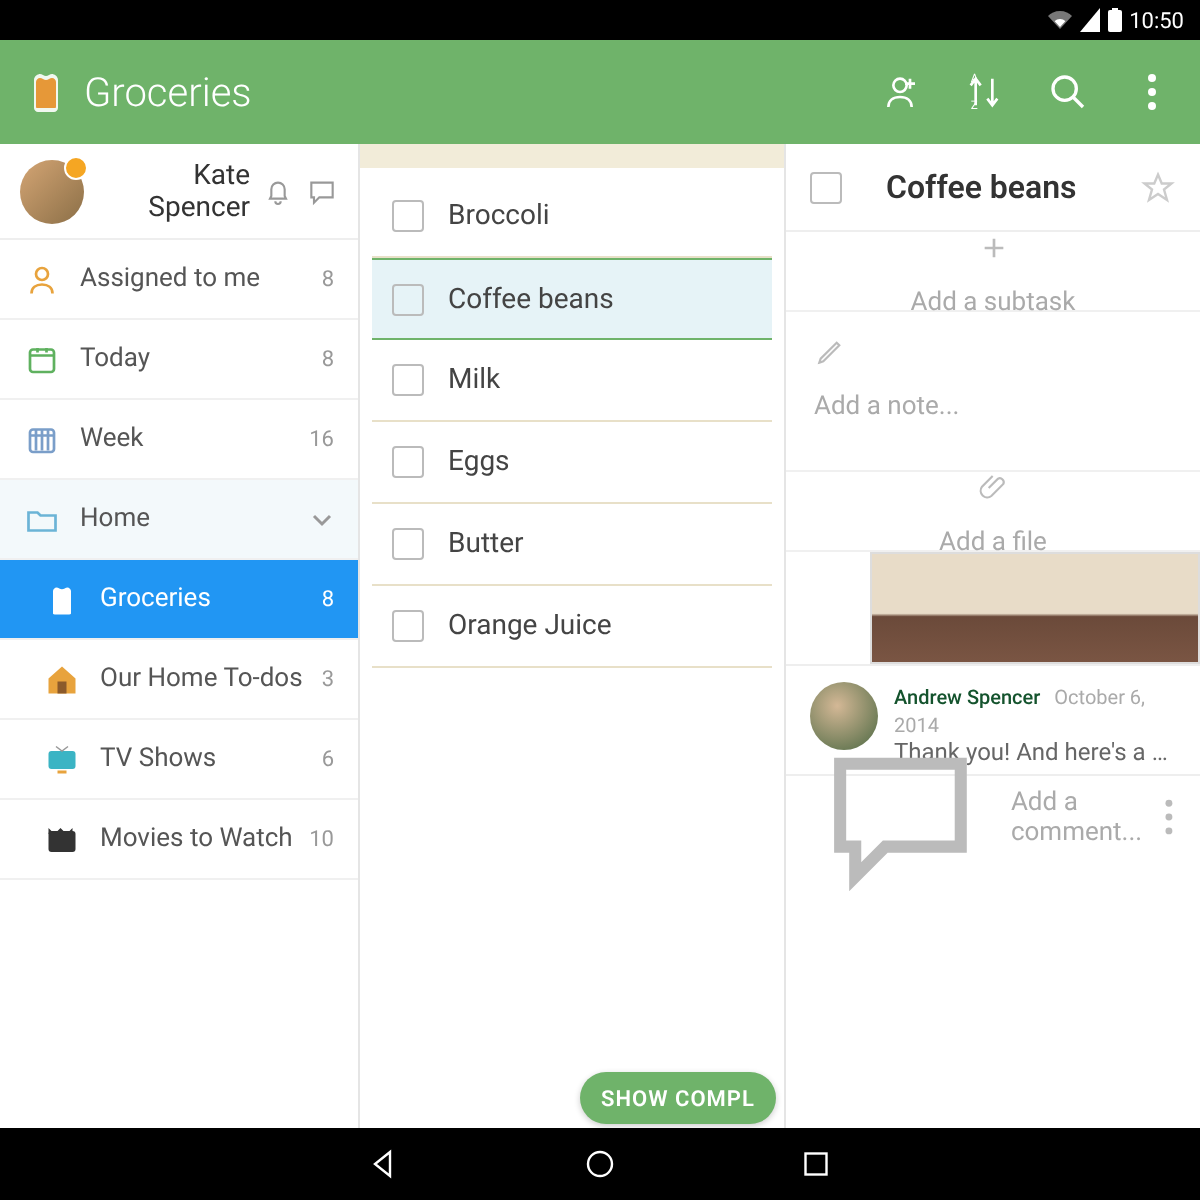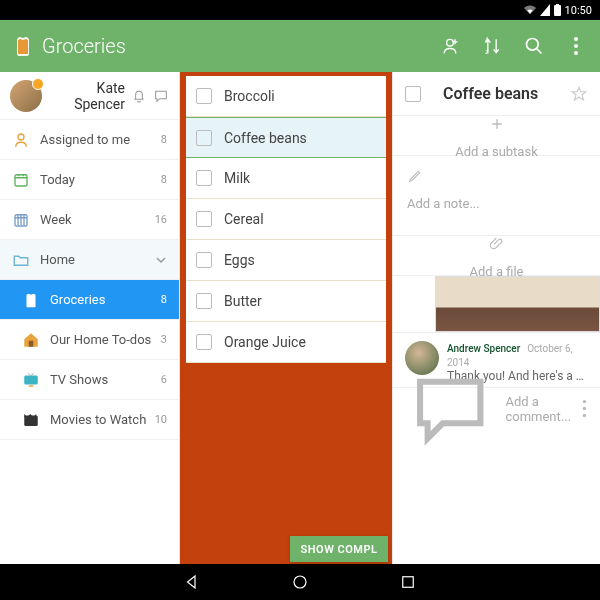--- a/index.html
+++ b/index.html
@@ -32,26 +32,26 @@
   .side-item .sico { width: 18px; height: 18px; margin-right: 10px; flex-shrink: 0; }
   .side-item .label { flex: 1; font-size: 13px; white-space: nowrap; overflow: hidden; text-overflow: ellipsis; }
   .side-item .count { font-size: 11px; color: #999; }
   .side-item.sub { padding-left: 22px; }
   .side-item.selected { background: #2196f3; color: #fff; }
   .side-item.selected .count { color: #fff; }
   .side-item.folder { background: #f3f9fb; }
   .side-item .chev { width: 12px; height: 12px; }
   
   
-  .tasklist { width: 212px; background: #c2410c; padding: 4px 6px; position: relative; }
+  .tasklist { width: 212px; background: #ffffff; padding: 4px 6px; position: relative; margin-top: 12px; }
   .task-row { height: 41px; background: #fff; border-bottom: 1px solid #e8e0c8; display: flex; align-items: center; padding: 0 10px; cursor: pointer; }
   .task-row.sel { background: #e6f3f7; border-top: 1px solid #6fb36a; border-bottom: 1px solid #6fb36a; }
   .cbox { width: 16px; height: 16px; border: 1.5px solid #bbb; border-radius: 2px; margin-right: 12px; flex-shrink: 0; }
   .task-row .tlabel { font-size: 14px; color: #444; }
-  .show-btn { position: absolute; bottom: 2px; right: 4px; left: 110px; height: 26px; background: #6fb36a; color: #fff; font-size: 11px; font-weight: 600; display: flex; align-items: center; justify-content: center; letter-spacing: 0.5px; box-shadow: 0 1px 3px rgba(0,0,0,0.2); }
+  .show-btn { position: absolute; bottom: 2px; right: 4px; left: 110px; height: 26px; background: #6fb36a; color: #fff; font-size: 11px; font-weight: 600; display: flex; align-items: center; justify-content: center; letter-spacing: 0.5px; box-shadow: 0 1px 3px rgba(0,0,0,0.2); border-radius: 13px; }
   
   
   .detail { flex: 1; background: #fff; display: flex; flex-direction: column; border-left: 1px solid #e5e5e5; min-width: 0; }
   .detail-hdr { height: 44px; border-bottom: 1px solid #eee; display: flex; align-items: center; padding: 0 12px; }
   .detail-hdr .dtitle { flex: 1; font-size: 16px; font-weight: 600; color: #333; margin-left: 10px; }
   .detail-hdr .star { width: 18px; height: 18px; }
   .drow { height: 40px; border-bottom: 1px solid #f0f0f0; display: flex; align-items: center; padding: 0 14px; color: #aaa; font-size: 13px; gap: 12px; cursor: pointer; flex-direction: column; }
   .drow .dico { width: 16px; height: 16px; flex-shrink:0; }
   .drow.tall { height: 80px; align-items: flex-start; padding-top: 12px; text-align: center; }
   .attach-img { margin: 0 0 0 42px; height: 56px; background: linear-gradient(#e8dcc8 0%, #e8dcc8 55%, #6b4a3a 58%, #7a5543 100%); border: 1px solid #ddd; }
@@ -209,24 +209,20 @@
       <div class="task-row sel">
           <div class="cbox"></div>
           <span class="tlabel">Coffee beans</span>
         </div>
       <div class="task-row">
           <div class="cbox"></div>
           <span class="tlabel">Milk</span>
         </div>
       <div class="task-row">
           <div class="cbox"></div>
-          <span class="tlabel">Cereal</span>
-        </div>
-      <div class="task-row">
-          <div class="cbox"></div>
           <span class="tlabel">Eggs</span>
         </div>
       <div class="task-row">
           <div class="cbox"></div>
           <span class="tlabel">Butter</span>
         </div>
       <div class="task-row">
           <div class="cbox"></div>
           <span class="tlabel">Orange Juice</span>
         </div>

